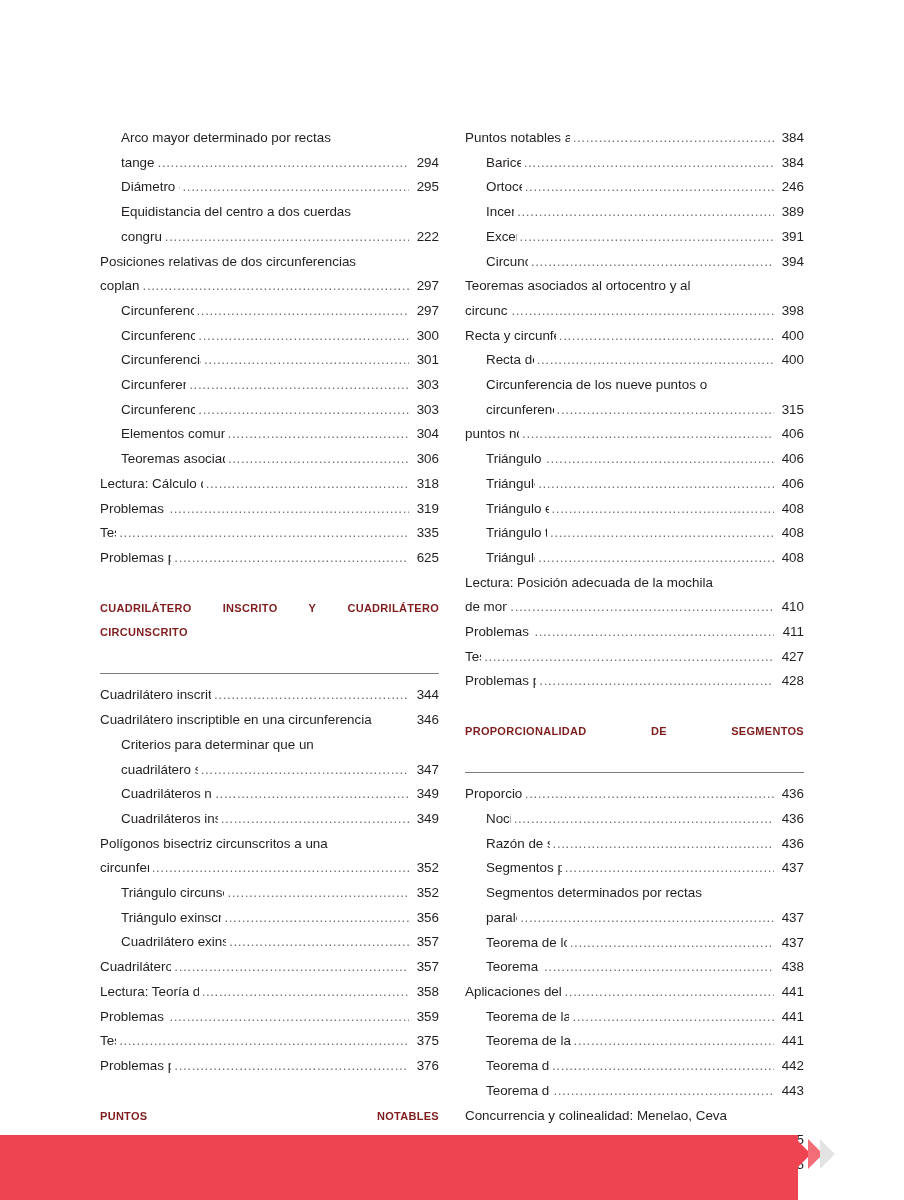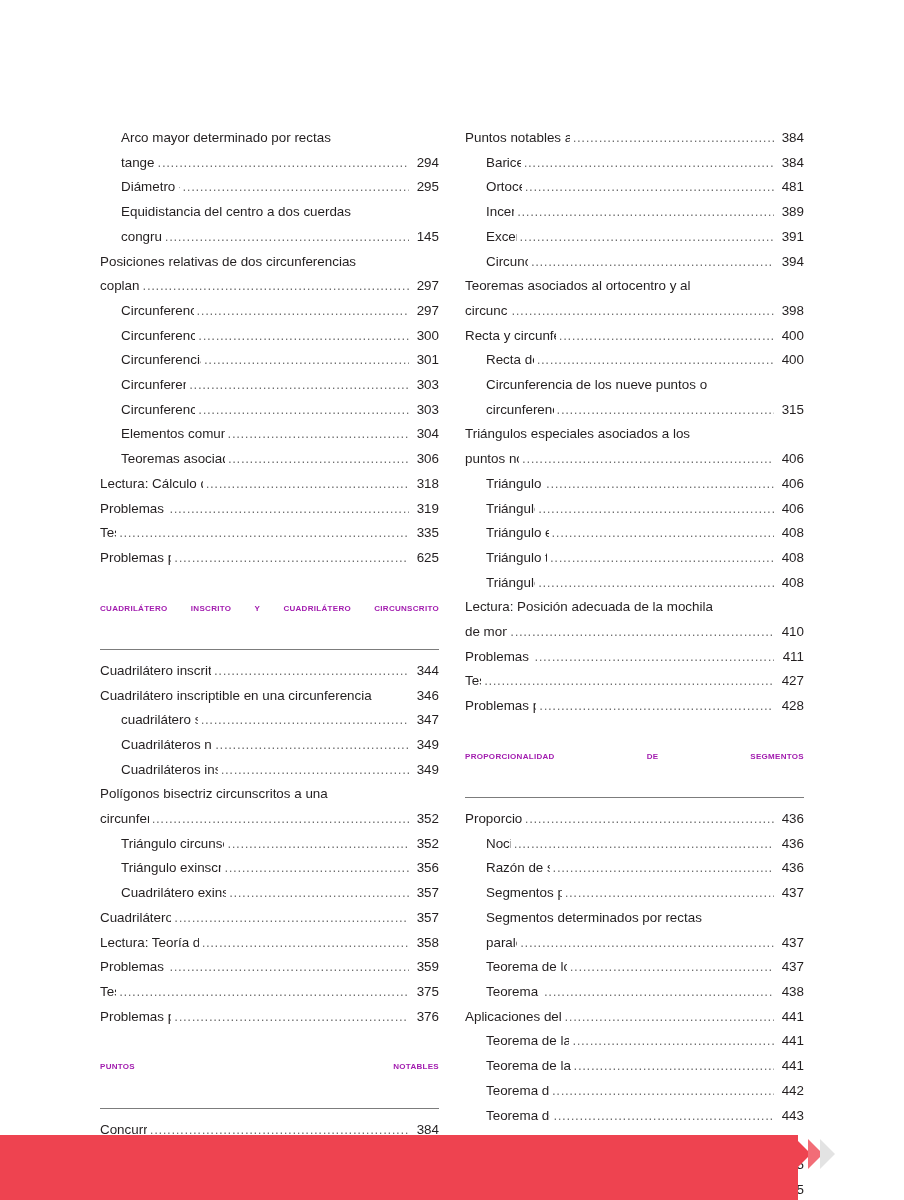--- a/index.html
+++ b/index.html
@@ -37,24 +37,24 @@
     width: 339px;
     flex: 0 0 339px;
   }
 
   
   .section-head {
     margin: 0 0 0 0;
     padding: 0 0 5px 0;
     border-bottom: 1.6px solid #7c7c7c;
     font-weight: bold;
-    font-size: 12px;
+    font-size: 15px;
     line-height: 24.6px;
     letter-spacing: 0.3px;
-    color: #a21caf;
+    color: #7f1d1d;
     text-transform: lowercase;
     font-variant: small-caps;
     text-align: justify;
     text-align-last: left;
   }
   .section-head.justify-all {
     text-align: justify;
   }
   .section-head::after {
     content: "";
@@ -145,21 +145,21 @@
           <span class="toc-label">Diámetro - simetría</span>
           <span class="toc-dots"></span>
           <span class="toc-page">295</span>
         </div>
         <div class="toc-row lvl2 cont">
           <span class="toc-label">Equidistancia del centro a dos cuerdas</span>
         </div>
         <div class="toc-row lvl2">
           <span class="toc-label">congruentes</span>
           <span class="toc-dots"></span>
-          <span class="toc-page">145</span>
+          <span class="toc-page">222</span>
         </div>
         <div class="toc-row lvl1 cont">
           <span class="toc-label">Posiciones relativas de dos circunferencias</span>
         </div>
         <div class="toc-row lvl1">
           <span class="toc-label">coplanares</span>
           <span class="toc-dots"></span>
           <span class="toc-page">297</span>
         </div>
         <div class="toc-row lvl2">
@@ -223,20 +223,23 @@
         <div class="toc-row lvl1">
           <span class="toc-label">Cuadrilátero inscrito en una circunferencia</span>
           <span class="toc-dots"></span>
           <span class="toc-page">344</span>
         </div>
         <div class="toc-row lvl1 nodots">
           <span class="toc-label">Cuadrilátero inscriptible en una circunferencia</span>
           <span class="toc-dots"></span>
           <span class="toc-page">346</span>
         </div>
+        <div class="toc-row lvl2 cont">
+          <span class="toc-label">Criterios para determinar que un</span>
+        </div>
         <div class="toc-row lvl2">
           <span class="toc-label">cuadrilátero sea inscriptible</span>
           <span class="toc-dots"></span>
           <span class="toc-page">347</span>
         </div>
         <div class="toc-row lvl2">
           <span class="toc-label">Cuadriláteros notables inscriptibles</span>
           <span class="toc-dots"></span>
           <span class="toc-page">349</span>
         </div>
@@ -319,21 +322,21 @@
           <span class="toc-page">384</span>
         </div>
         <div class="toc-row lvl2">
           <span class="toc-label">Baricentro</span>
           <span class="toc-dots"></span>
           <span class="toc-page">384</span>
         </div>
         <div class="toc-row lvl2">
           <span class="toc-label">Ortocentro</span>
           <span class="toc-dots"></span>
-          <span class="toc-page">481</span>
+          <span class="toc-page">246</span>
         </div>
         <div class="toc-row lvl2">
           <span class="toc-label">Incentro</span>
           <span class="toc-dots"></span>
           <span class="toc-page">389</span>
         </div>
         <div class="toc-row lvl2">
           <span class="toc-label">Excentro</span>
           <span class="toc-dots"></span>
           <span class="toc-page">391</span>
@@ -361,23 +364,20 @@
           <span class="toc-dots"></span>
           <span class="toc-page">400</span>
         </div>
         <div class="toc-row lvl2 cont">
           <span class="toc-label">Circunferencia de los nueve puntos o</span>
         </div>
         <div class="toc-row lvl2">
           <span class="toc-label">circunferencia de Euler</span>
           <span class="toc-dots"></span>
           <span class="toc-page">315</span>
-        </div>
-        <div class="toc-row lvl1 cont">
-          <span class="toc-label">Triángulos especiales asociados a los</span>
         </div>
         <div class="toc-row lvl1">
           <span class="toc-label">puntos notables</span>
           <span class="toc-dots"></span>
           <span class="toc-page">406</span>
         </div>
         <div class="toc-row lvl2">
           <span class="toc-label">Triángulo mediano</span>
           <span class="toc-dots"></span>
           <span class="toc-page">406</span>

